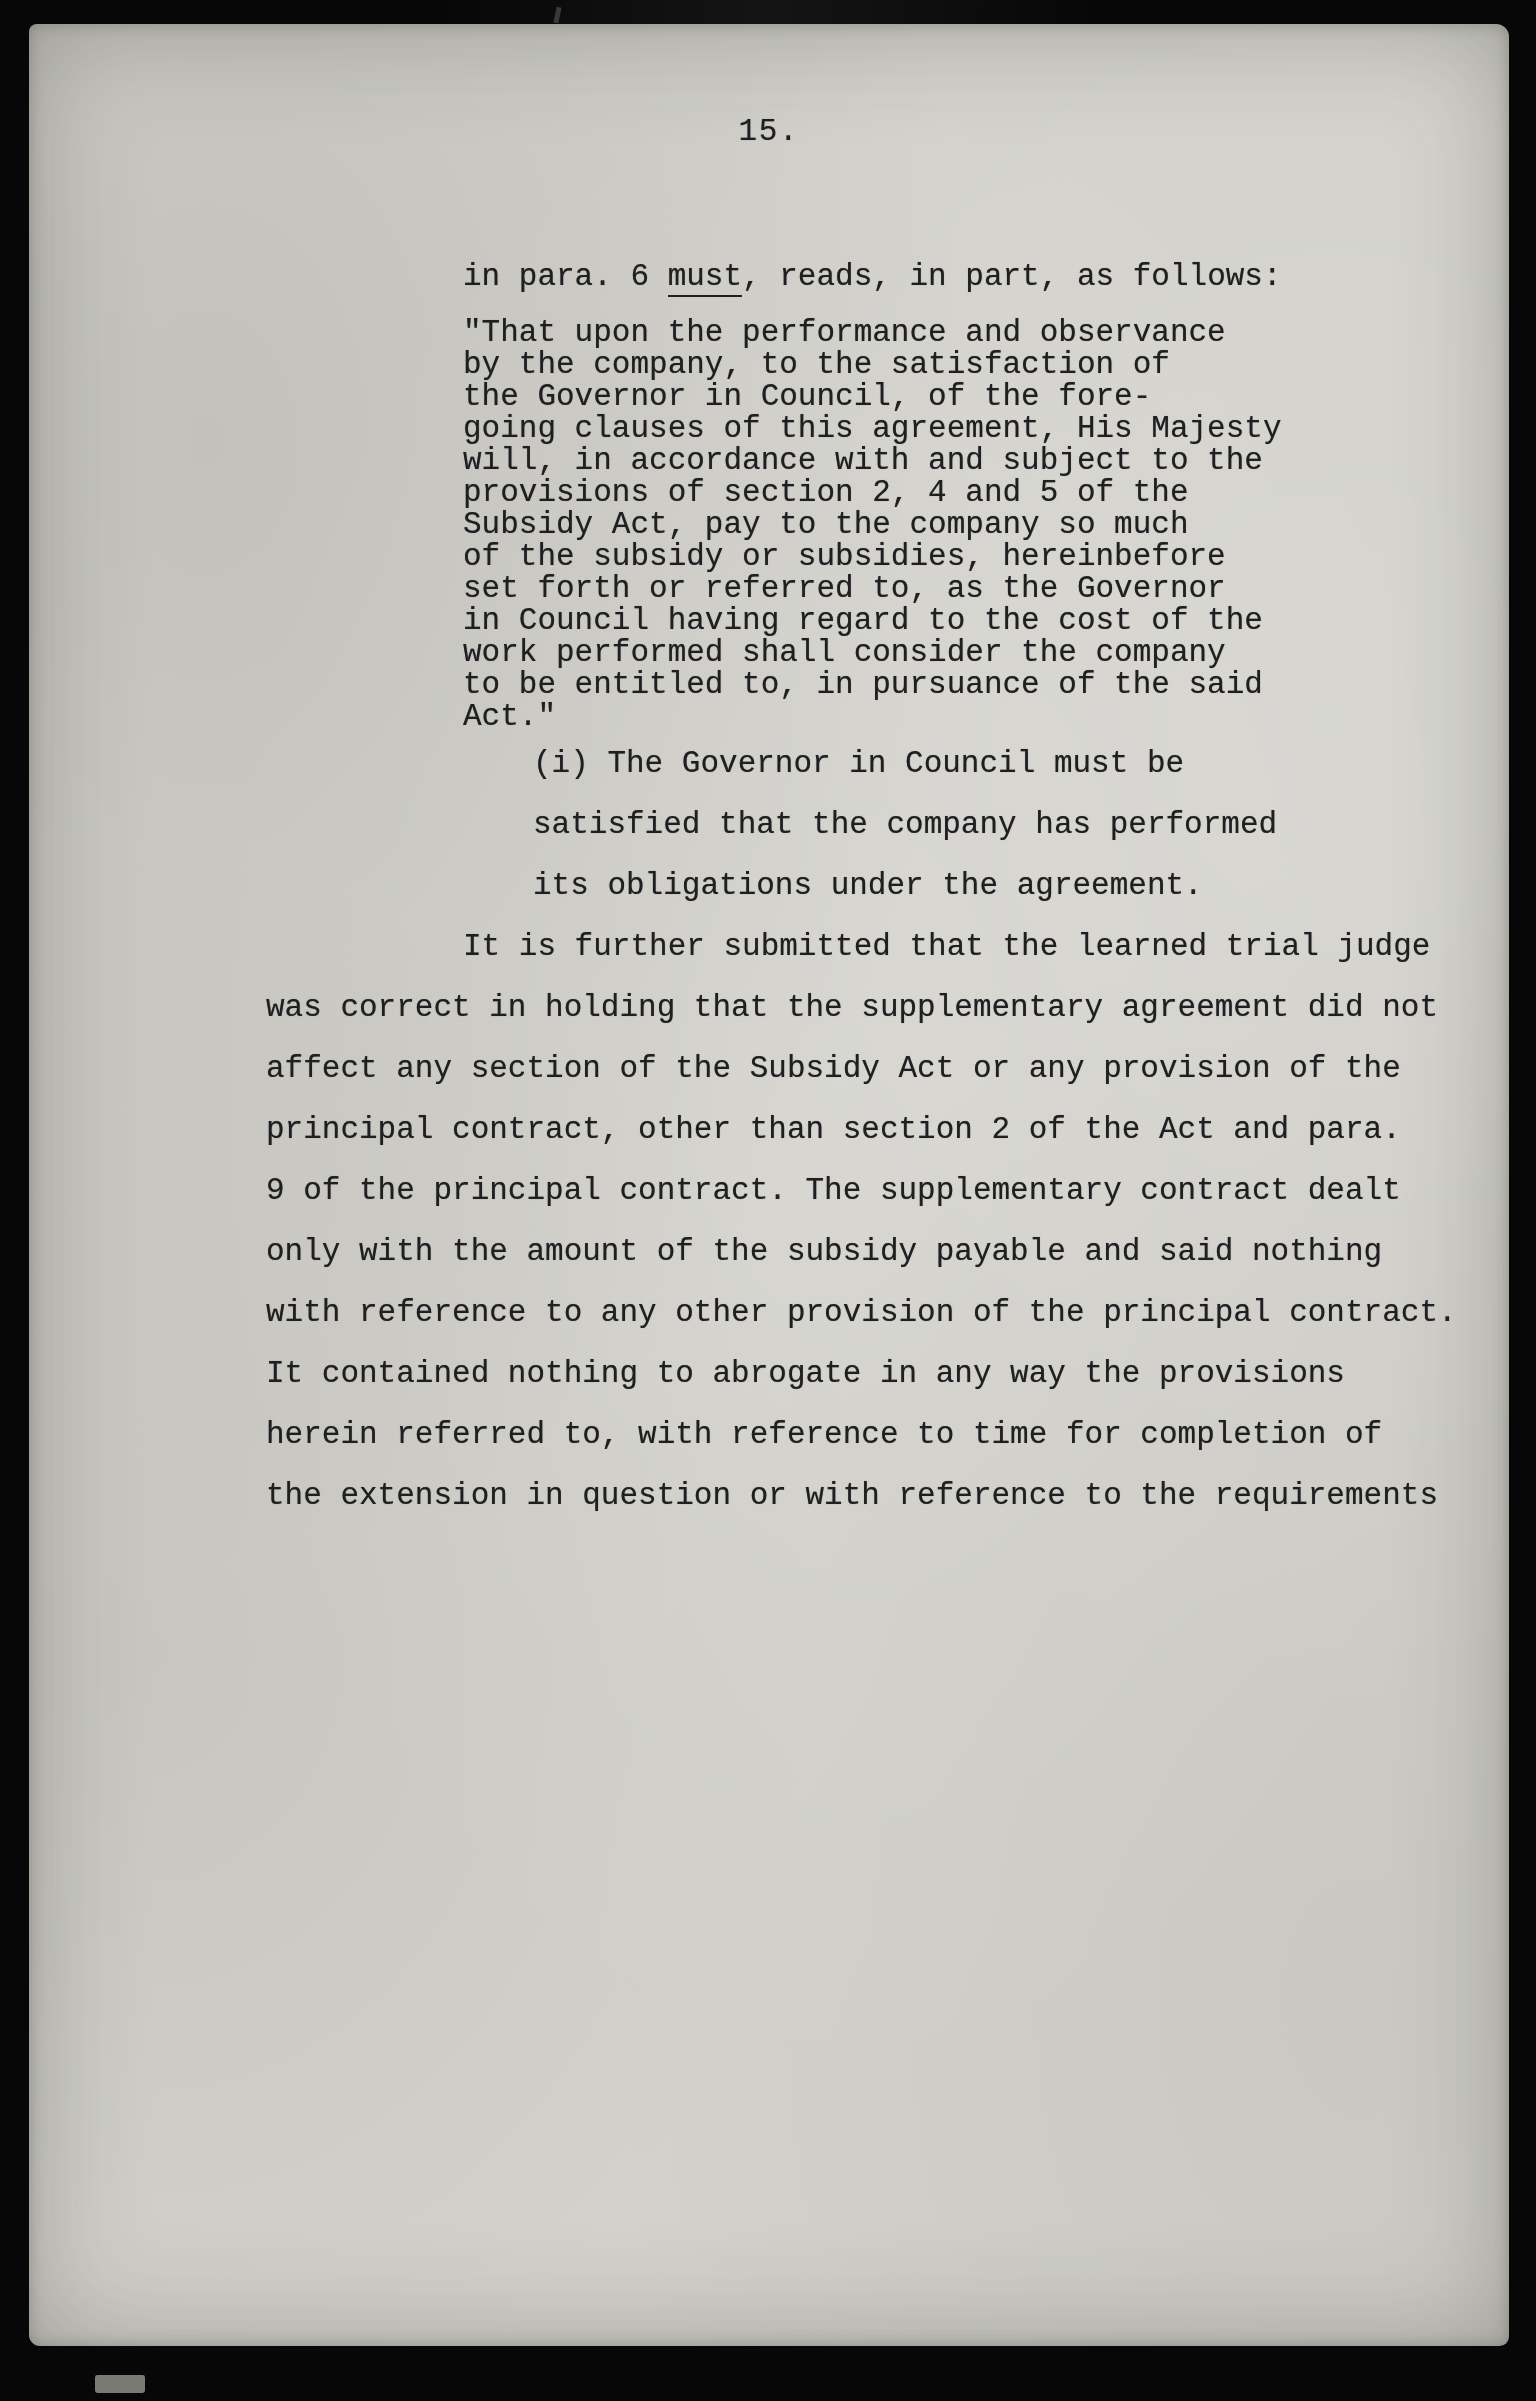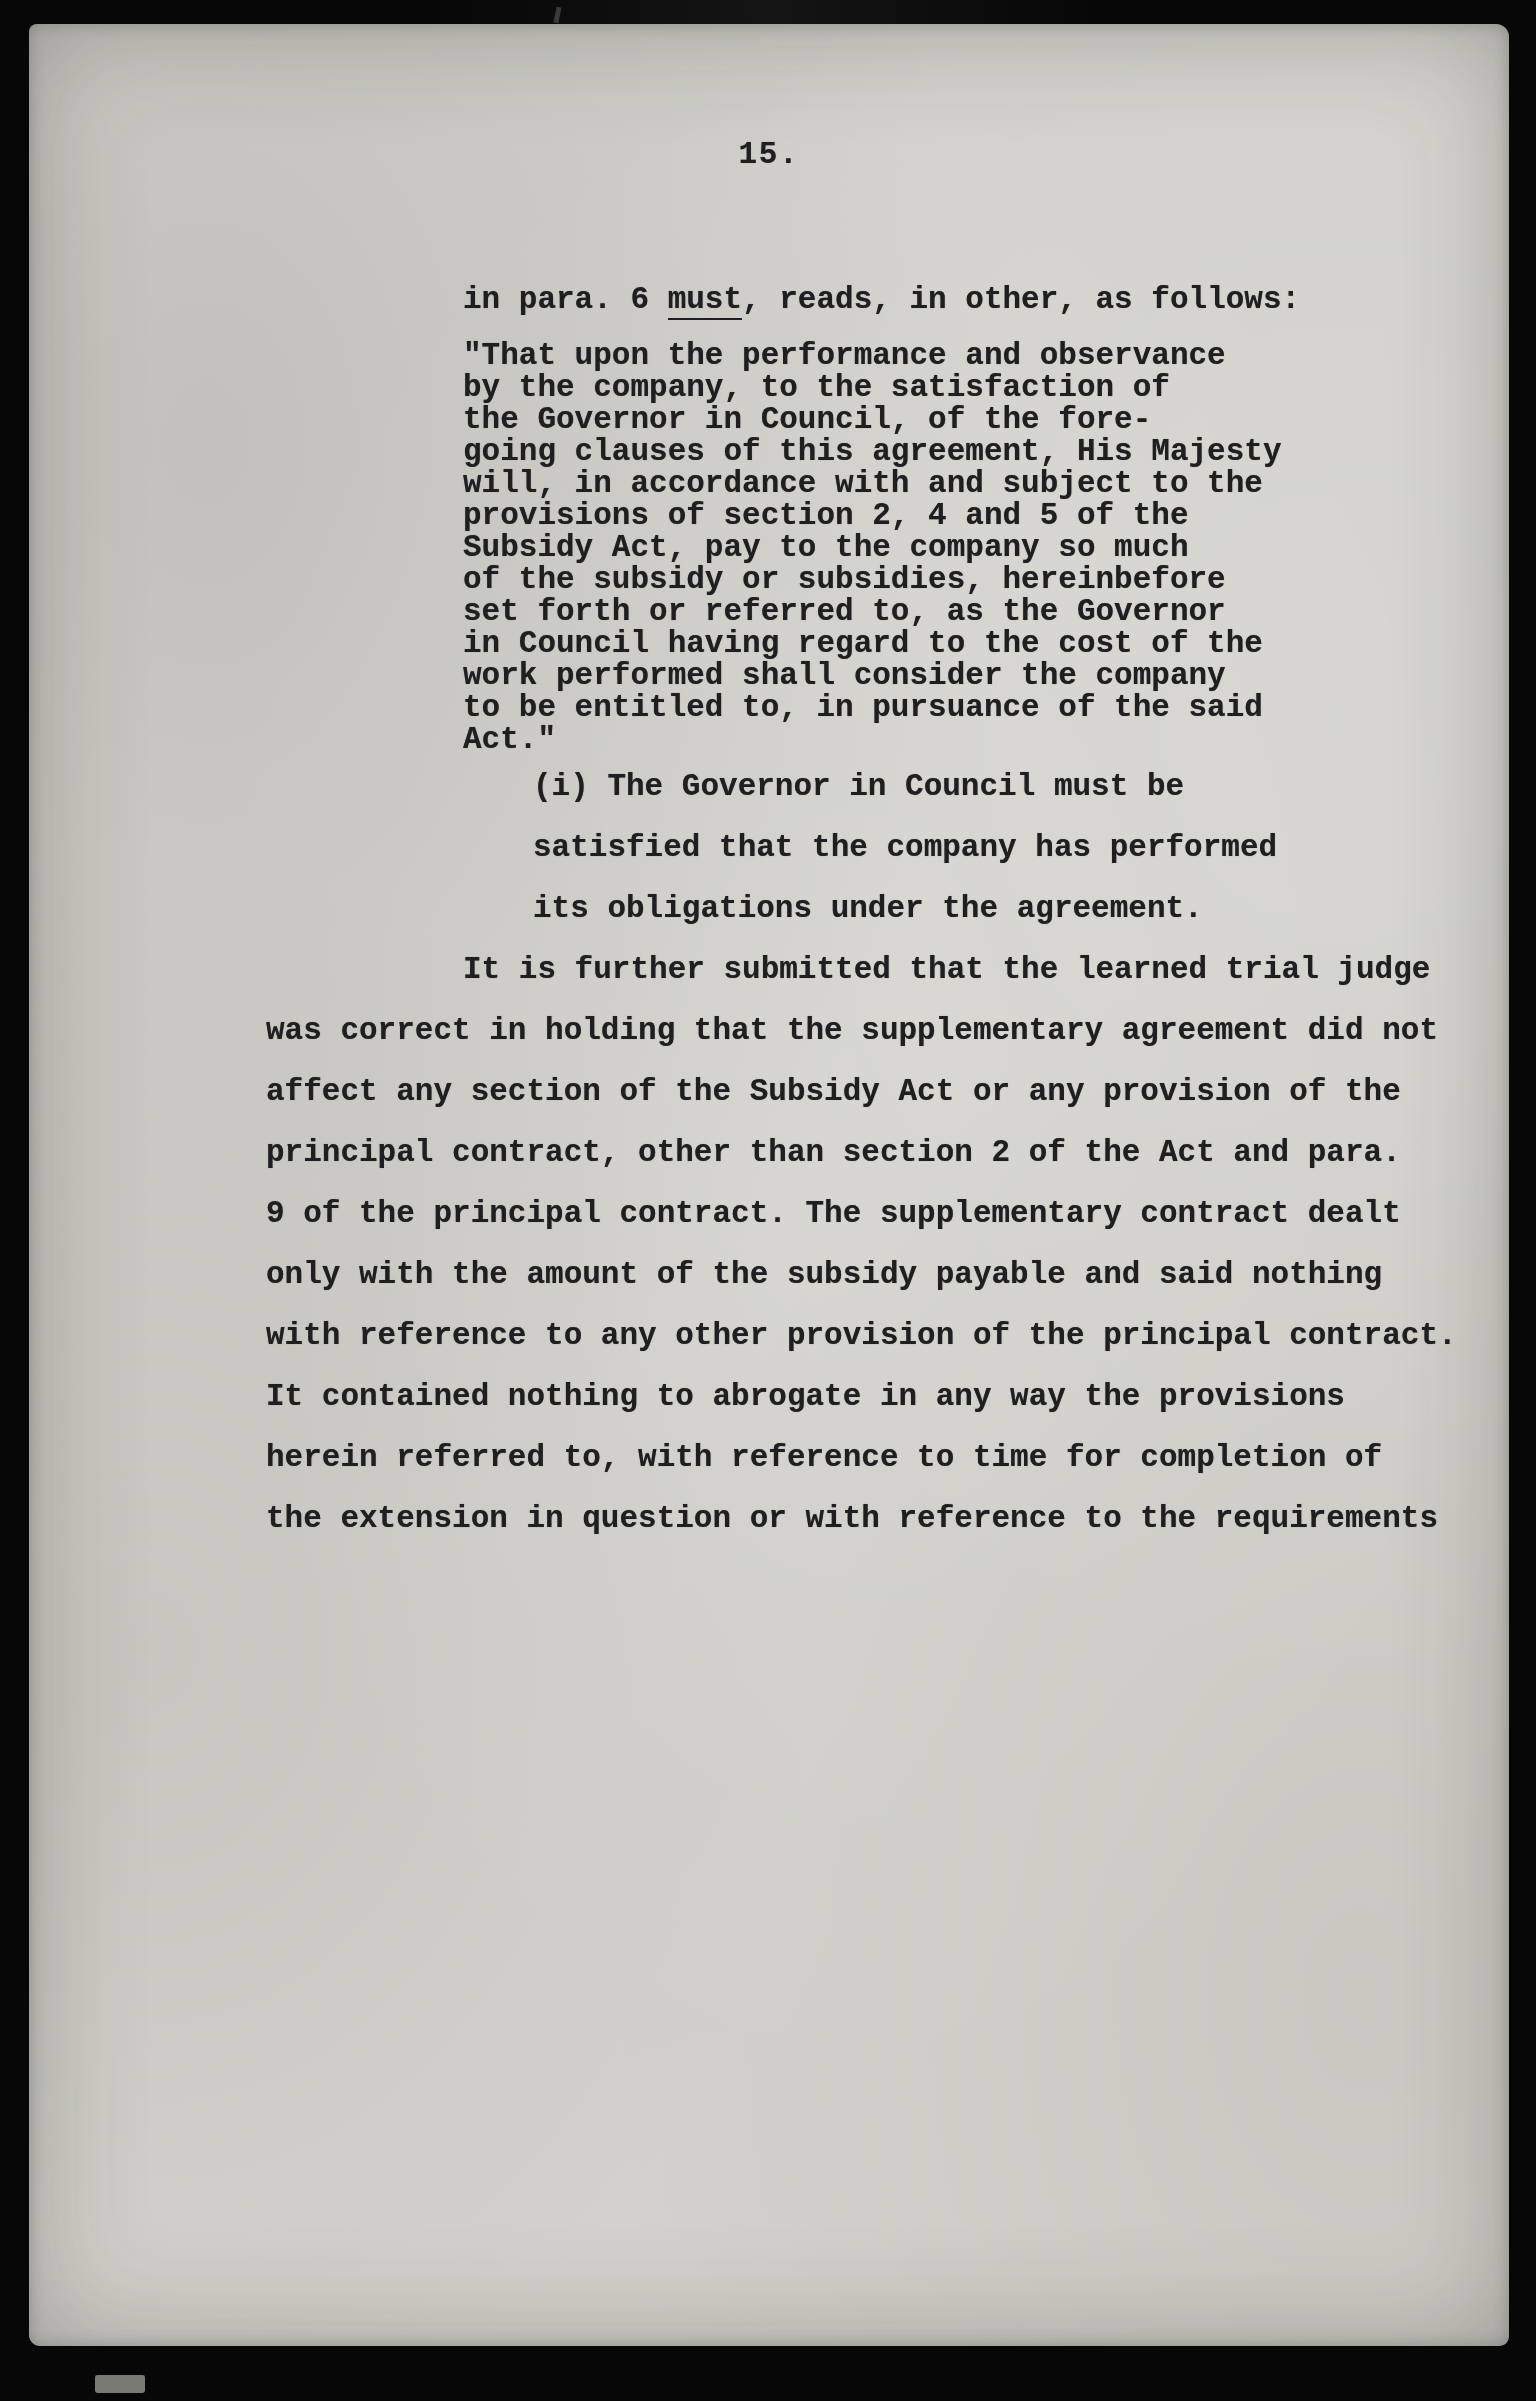--- a/index.html
+++ b/index.html
@@ -29,25 +29,25 @@
     bottom: 55px;
     border-radius: 8px 13px 9.7px 11.3px;
     background:
       radial-gradient(ellipse at 12% 18%, rgba(110,110,104,0.16), transparent 42%),
       radial-gradient(ellipse at 8% 70%, rgba(115,115,108,0.12), transparent 35%),
       radial-gradient(ellipse at 88% 30%, rgba(255,255,255,0.10), transparent 45%),
       radial-gradient(ellipse at 55% 45%, rgba(255,255,255,0.10), transparent 60%),
       radial-gradient(ellipse at 90% 85%, rgba(120,120,112,0.10), transparent 40%),
       #d2d1cb;
     box-shadow: inset 0 0 113px rgba(45,45,42,0.30), inset 0 0 14.5px rgba(30,30,28,0.25);
-    padding-top: 115px;
+    padding-top: 92px;
     box-sizing: border-box;
     color: #1f1f22;
     font-size: 31px;
-    font-weight: 700;
+    font-weight: 400;
     text-shadow: 0 0 0.8px rgba(35,35,38,0.55);
   }
   .pre { white-space: pre-line; }
   .page-number {
     text-align: center;
     line-height: 32px;
     letter-spacing: 1.6px;
   }
   .intro {
     margin: 113px 0 0 434px;
@@ -94,21 +94,21 @@
 
 <div class="scan-root">
 
   <div class="artifact artifact-top-mark"></div>
 
   <div class="paper">
 
     <div class="page-number">15.</div>
 
     <div class="intro">
-      <span>in para. 6 </span><span class="u">must</span><span>, reads, in other, as follows:</span>
+      <span>in para. 6 </span><span class="u">must</span><span>, reads, in part, as follows:</span>
     </div>
 
     <div class="quote pre">"That upon the performance and observance
 by the company, to the satisfaction of
 the Governor in Council, of the fore-
 going clauses of this agreement, His Majesty
 will, in accordance with and subject to the
 provisions of section 2, 4 and 5 of the
 Subsidy Act, pay to the company so much
 of the subsidy or subsidies, hereinbefore

